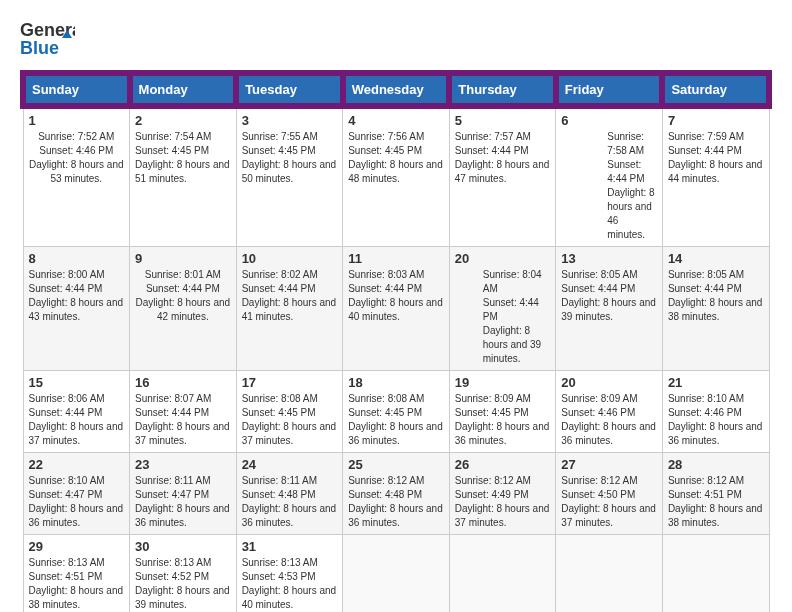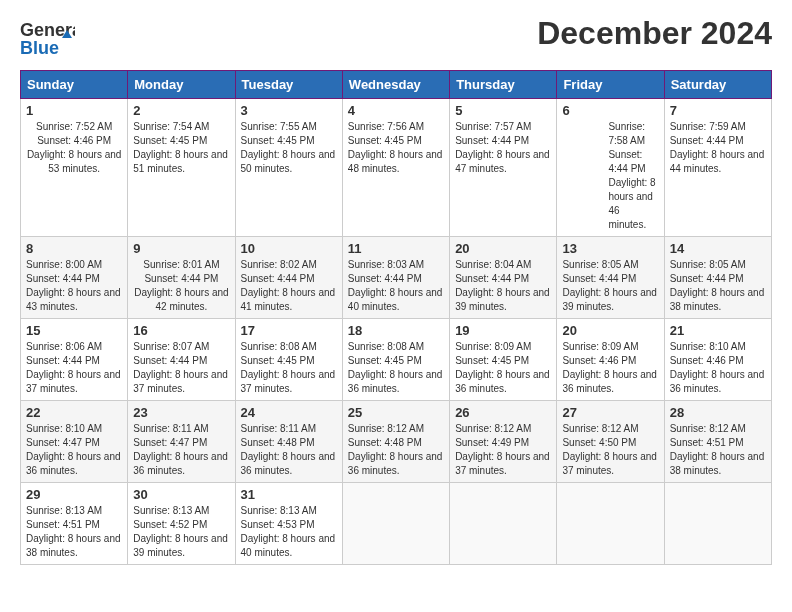--- a/index.html
+++ b/index.html
@@ -44,21 +44,21 @@
       border-collapse: collapse;
       font-size: 11px;
     }
     .calendar-table th {
       background-color: #2a6db5;
       color: #fff;
       text-align: left;
       padding: 6px 6px;
       font-size: 13px;
       font-weight: bold;
-      border: 1px solid #701a75;
+      border: 6px solid #701a75;
     }
     .calendar-table td {
       border: 1px solid #ccc;
       vertical-align: top;
       padding: 4px 5px;
       width: calc(100% / 7);
       height: 80px;
       background: #fff;
     }
     .calendar-table tr:nth-child(even) td {
@@ -91,21 +91,20 @@
     <div class="logo">
       <div class="logo-block">
         <svg class="logo-svg" viewBox="0 0 55 44" xmlns="http://www.w3.org/2000/svg">
           <text x="0" y="20" font-family="Arial" font-size="18" font-weight="bold" fill="#333">General</text>
           <text x="0" y="38" font-family="Arial" font-size="18" font-weight="bold" fill="#1a6bb5">Blue</text>
           <polygon points="42,22 52,22 47,14" fill="#1a6bb5"></polygon>
         </svg>
       </div>
     </div>
     <div class="title-block">
-      <h1>December 2024</h1>
     </div>
   </div>
 
   <table class="calendar-table">
     <thead>
       <tr>
       <th>Sunday</th>
           <th>Monday</th>
           <th>Tuesday</th>
           <th>Wednesday</th>
@@ -179,21 +178,21 @@
 Daylight: 8 hours and 41 minutes.</div>
           </td>
           <td>
             <div class="day-number">11</div>
             <div class="day-info" style="white-space: pre-line;">Sunrise: 8:03 AM
 Sunset: 4:44 PM
 Daylight: 8 hours and 40 minutes.</div>
           </td>
           <td>
             <div class="day-number">20</div>
-            <div class="day-info" style="white-space: pre-line;">Sunrise: 8:04 AM
+            <div class="day-info" style="white-space: pre-line; margin-left: 28px;">Sunrise: 8:04 AM
 Sunset: 4:44 PM
 Daylight: 8 hours and 39 minutes.</div>
           </td>
           <td>
             <div class="day-number">13</div>
             <div class="day-info" style="white-space: pre-line;">Sunrise: 8:05 AM
 Sunset: 4:44 PM
 Daylight: 8 hours and 39 minutes.</div>
           </td>
           <td>

